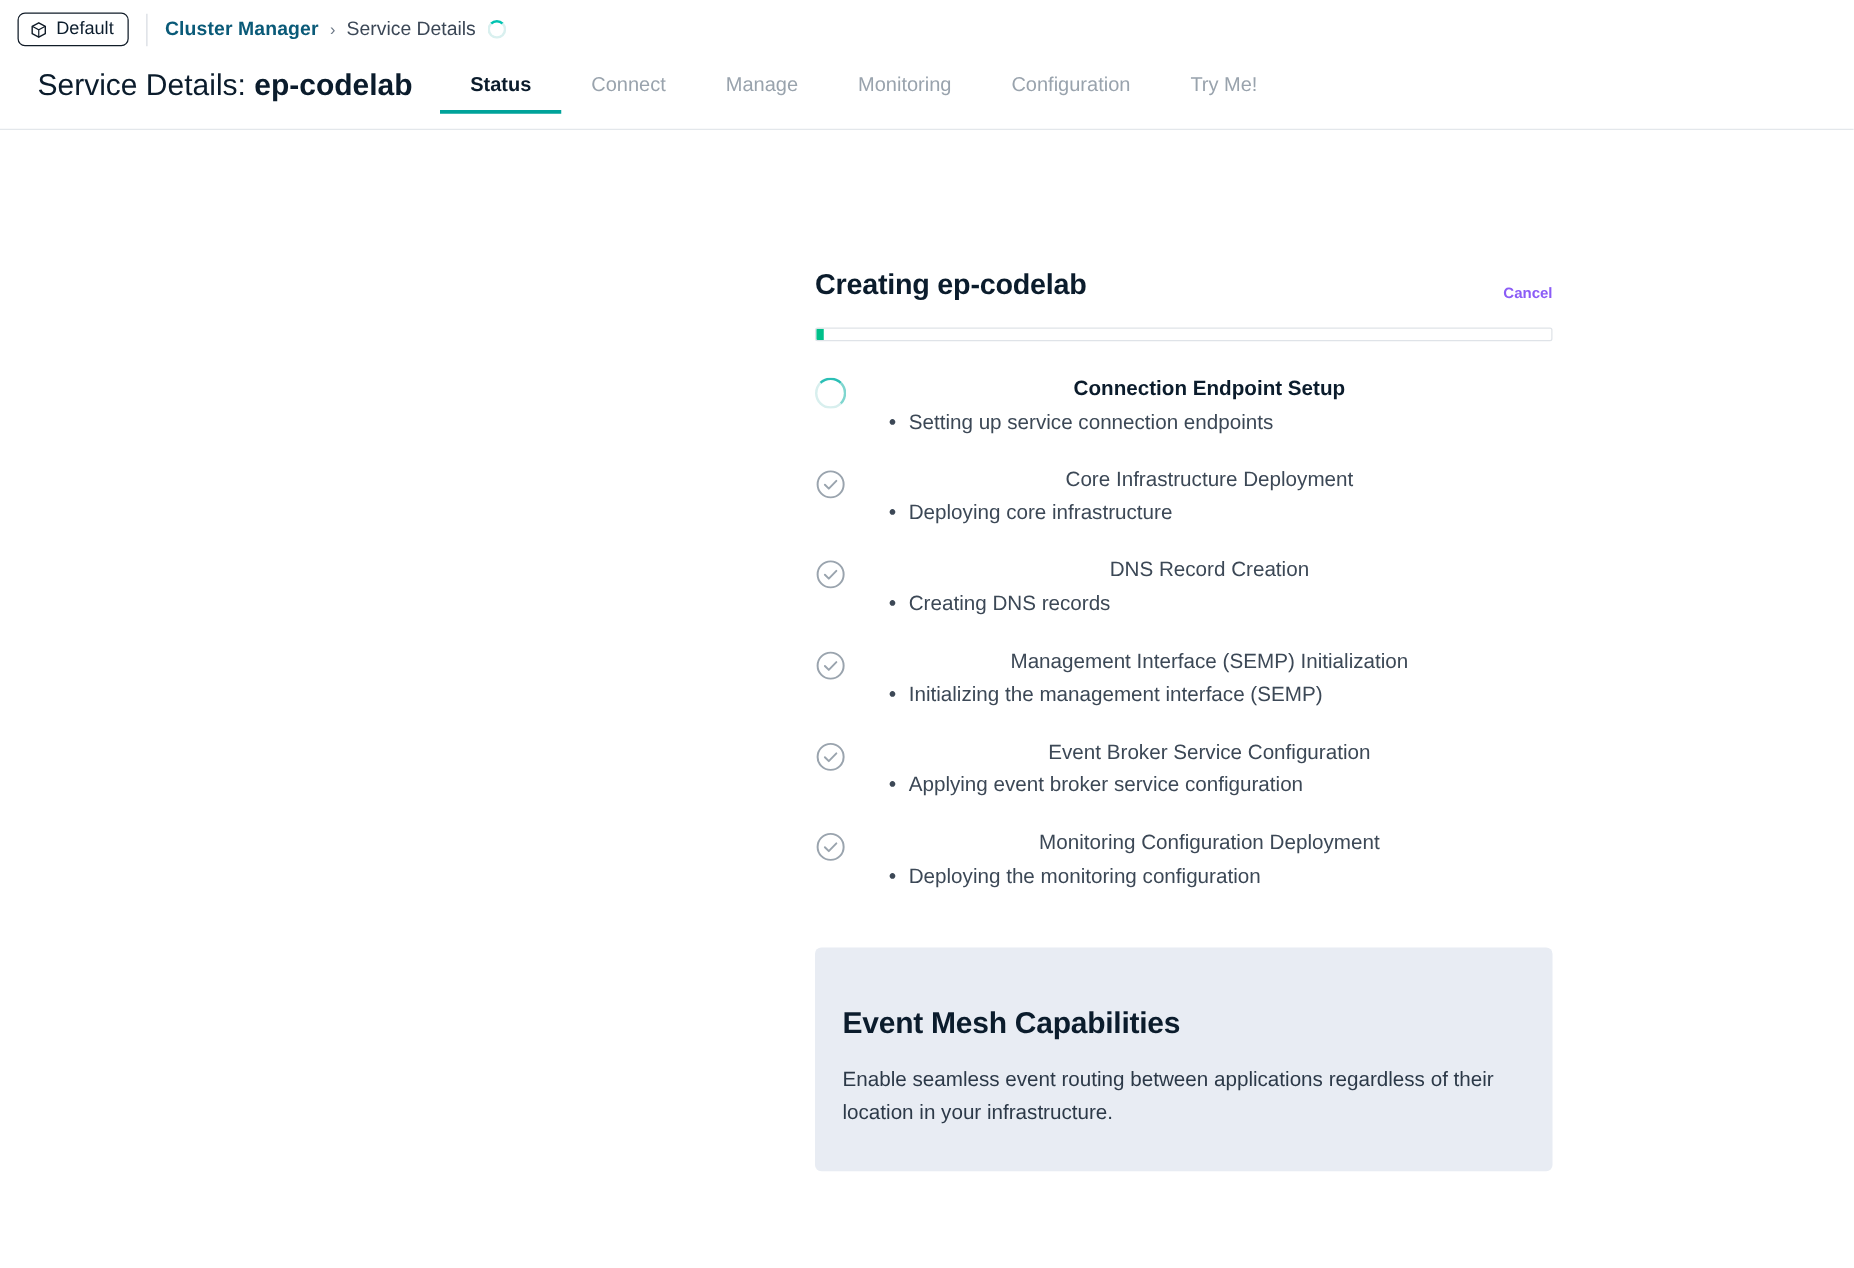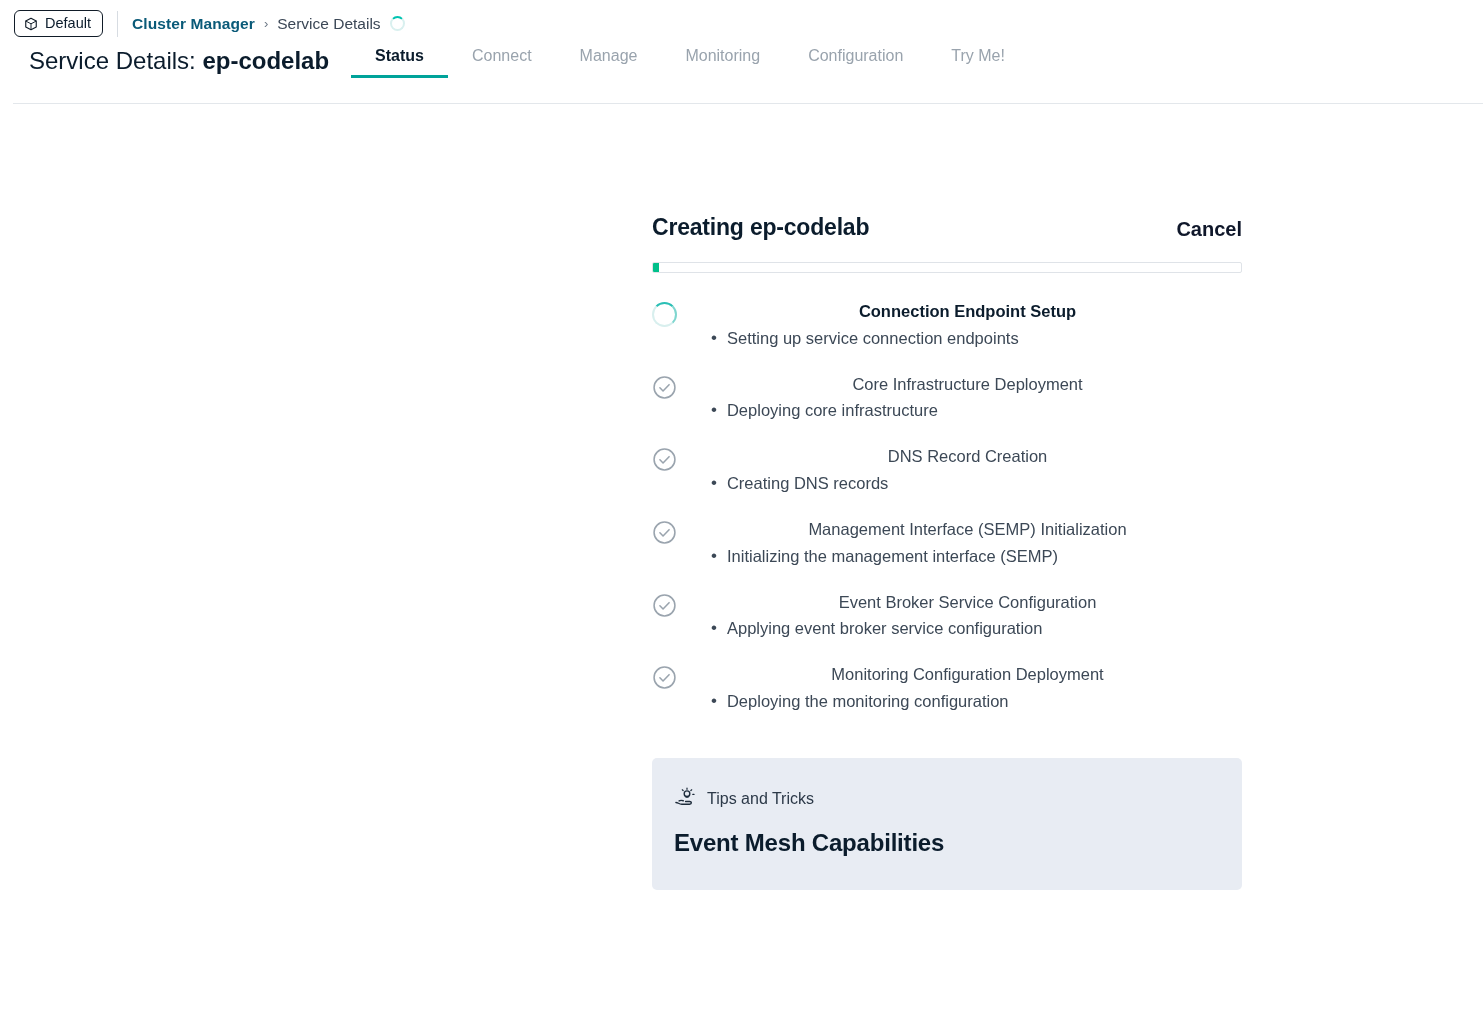--- a/index.html
+++ b/index.html
@@ -68,25 +68,24 @@
     border: 2px solid #d9f0ef;
     border-top-color: #00c3b1;
     display: inline-block;
     vertical-align: -2px;
   }
 
   
   .header {
     height: 57px;
     display: flex;
-    align-items: flex-start;
-    padding: 0 16px;
+    align-items: center;
+    padding: 0 30px;
     border-bottom: 1px solid #e3e7eb;
     position: relative;
-    margin-left: 13px;
   }
   .page-title {
     font-size: 24px;
     font-weight: 400;
     color: #0b1c2c;
     padding-bottom: 12px;
     margin-right: 22px;
     white-space: nowrap;
   }
   .page-title b { font-weight: 700; }
@@ -135,23 +134,23 @@
     align-items: flex-end;
     justify-content: space-between;
   }
   .panel-title {
     font-size: 23px;
     font-weight: 700;
     color: #0b1c2c;
     letter-spacing: -0.2px;
   }
   .cancel-link {
-    font-size: 20px;
+    font-size: 12px;
     font-weight: 600;
-    color: #0f172a;
+    color: #8b5cf6;
     cursor: pointer;
     text-decoration: none;
   }
   .progress-track {
     margin-top: 21px;
     height: 11px;
     border: 1px solid #dfe3e8;
     border-radius: 2px;
     background: #fff;
     overflow: hidden;
@@ -382,29 +381,18 @@
           <div class="step-sub">
             <span class="bullet">•</span>
             <span>Deploying the monitoring configuration</span>
           </div>
         </div>
       </div>
 
     </div>
 
     <div class="tips">
-      <div class="tips-head">
-        <span>
-          <svg width="22" height="20" viewBox="0 0 24 22" fill="none">
-            <path d="M2 17c2.5 0 3.2 2 6.5 2H17c1.1 0 2-.7 2-1.6 0-.9-.9-1.5-2-1.5h-4.4" stroke="#1d2b3a" stroke-width="1.5" stroke-linecap="round" stroke-linejoin="round"></path>
-            <path d="M5.5 15.3c1.6-1 3.3-.6 4.6-.2" stroke="#1d2b3a" stroke-width="1.5" stroke-linecap="round"></path>
-            <circle cx="14.2" cy="7.4" r="3.1" stroke="#1d2b3a" stroke-width="1.5"></circle>
-            <path d="M13.2 11.2h2.1" stroke="#1d2b3a" stroke-width="1.5" stroke-linecap="round"></path>
-            <path d="M14.2 1.3v1.3M19.3 3.1l-.9.9M9.1 3.1l.9.9M20.6 8.2h1.3" stroke="#1d2b3a" stroke-width="1.4" stroke-linecap="round"></path>
-          </svg>
-        </span>
-        <span class="tips-label">Tips and Tricks</span>
-      </div>
       <div class="tips-title">Event Mesh Capabilities</div>
+      <div class="tips-body">Enable seamless event routing between applications regardless of their location in your infrastructure.</div>
     </div>
 
   </div>
 </div>
 
 </body></html>

